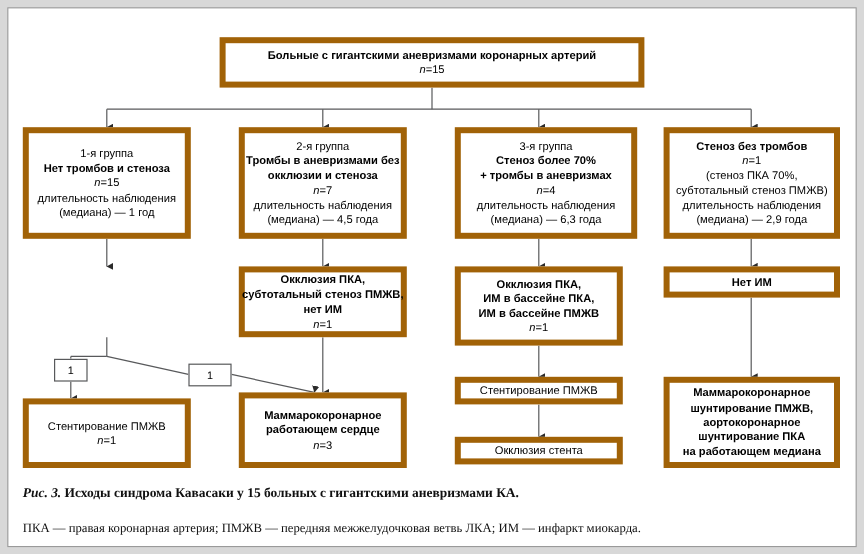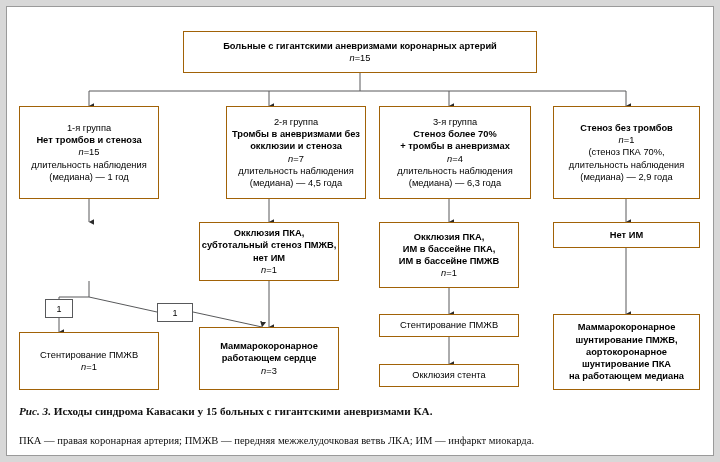--- a/index.html
+++ b/index.html
@@ -12,21 +12,21 @@
   #page{
     position:absolute;left:6px;top:6px;width:708px;height:450px;
     background:#ffffff;border:1px solid #9a9a9a;
     box-sizing:border-box;
   }
   #canvas{position:absolute;left:0;top:0;width:706px;height:448px;}
   svg#wires{position:absolute;left:0;top:0;width:706px;height:448px;pointer-events:none;}
 
   .box{
     position:absolute;
-    border:1px solid #a16207;
+    border:5px solid #a16207;
     background:#fff;
     box-sizing:border-box;
     display:flex;flex-direction:column;
     align-items:center;justify-content:center;
     text-align:center;
     color:#000;
     font-size:9.3px;
     line-height:12.2px;
     padding:2px 21px;
     z-index:2;
@@ -107,21 +107,21 @@
     </div>
 
     <div class="box" style="left:12px;top:99px;width:140px;height:93px;justify-content:center;">
       <span class="ln">1-я группа</span>
       <span class="ln b">Нет тромбов и стеноза</span>
       <span class="ln n"><i>n</i><span>=15</span></span>
       <span class="ln">длительность наблюдения</span>
       <span class="ln">(медиана) — 1 год</span>
     </div>
 
-    <div class="box" style="left:192px;top:99px;width:140px;height:93px;margin-left:27px;">
+    <div class="box" style="left:192px;top:99px;width:140px;height:93px;">
       <span class="ln">2-я группа</span>
       <span class="ln b">Тромбы в аневризмами без</span>
       <span class="ln b">окклюзии и стеноза</span>
       <span class="ln n"><i>n</i><span>=7</span></span>
       <span class="ln">длительность наблюдения</span>
       <span class="ln">(медиана) — 4,5 года</span>
     </div>
 
     <div class="box" style="left:372px;top:99px;width:152px;height:93px;">
       <span class="ln">3-я группа</span>
@@ -129,20 +129,21 @@
       <span class="ln b">+ тромбы в аневризмах</span>
       <span class="ln n"><i>n</i><span>=4</span></span>
       <span class="ln">длительность наблюдения</span>
       <span class="ln">(медиана) — 6,3 года</span>
     </div>
 
     <div class="box" style="left:546px;top:99px;width:147px;height:93px;">
       <span class="ln b">Стеноз без тромбов</span>
       <span class="ln n"><i>n</i><span>=1</span></span>
       <span class="ln">(стеноз ПКА 70%,</span>
+      <span class="ln">субтотальный стеноз ПМЖВ)</span>
       <span class="ln">длительность наблюдения</span>
       <span class="ln">(медиана) — 2,9 года</span>
     </div>
 
 
     <div class="box" style="left:192px;top:215px;width:140px;height:59px;">
       <span class="ln b">Окклюзия ПКА,</span>
       <span class="ln b">субтотальный стеноз ПМЖВ,</span>
       <span class="ln b">нет ИМ</span>
       <span class="ln n"><i>n</i><span>=1</span></span>

